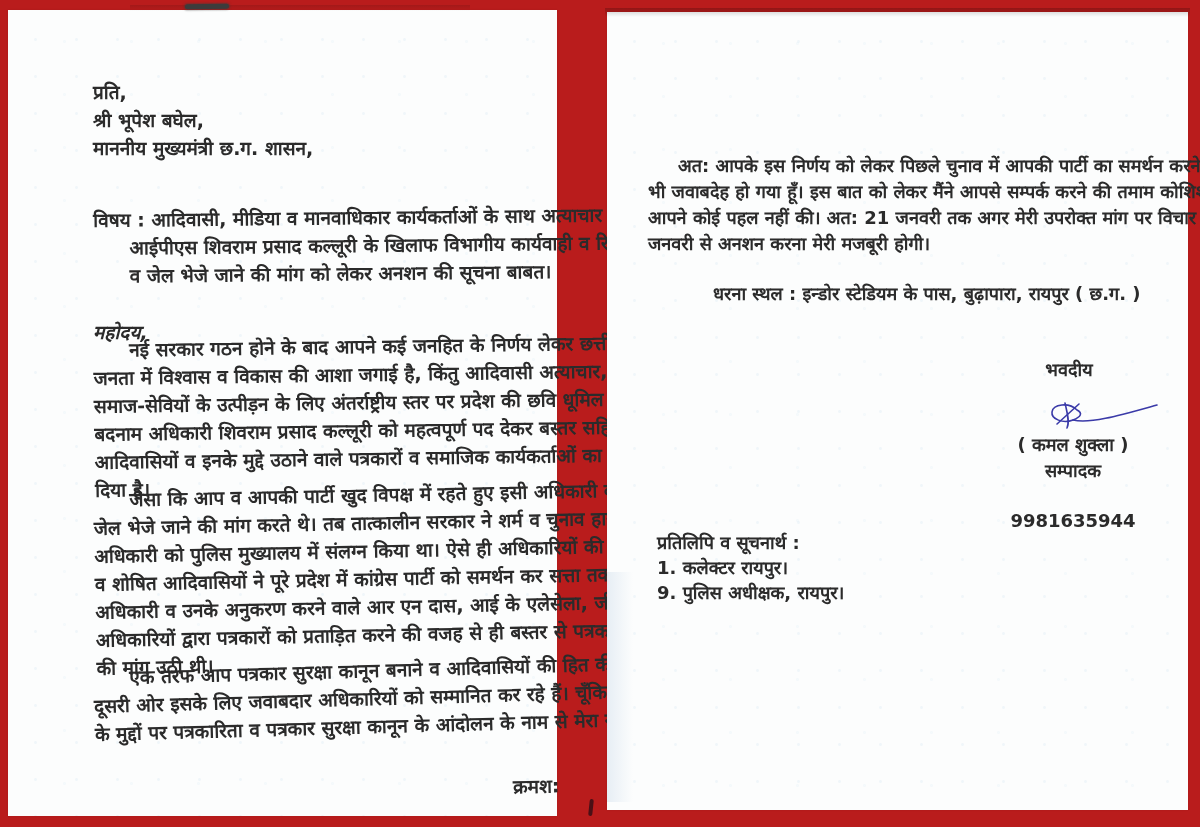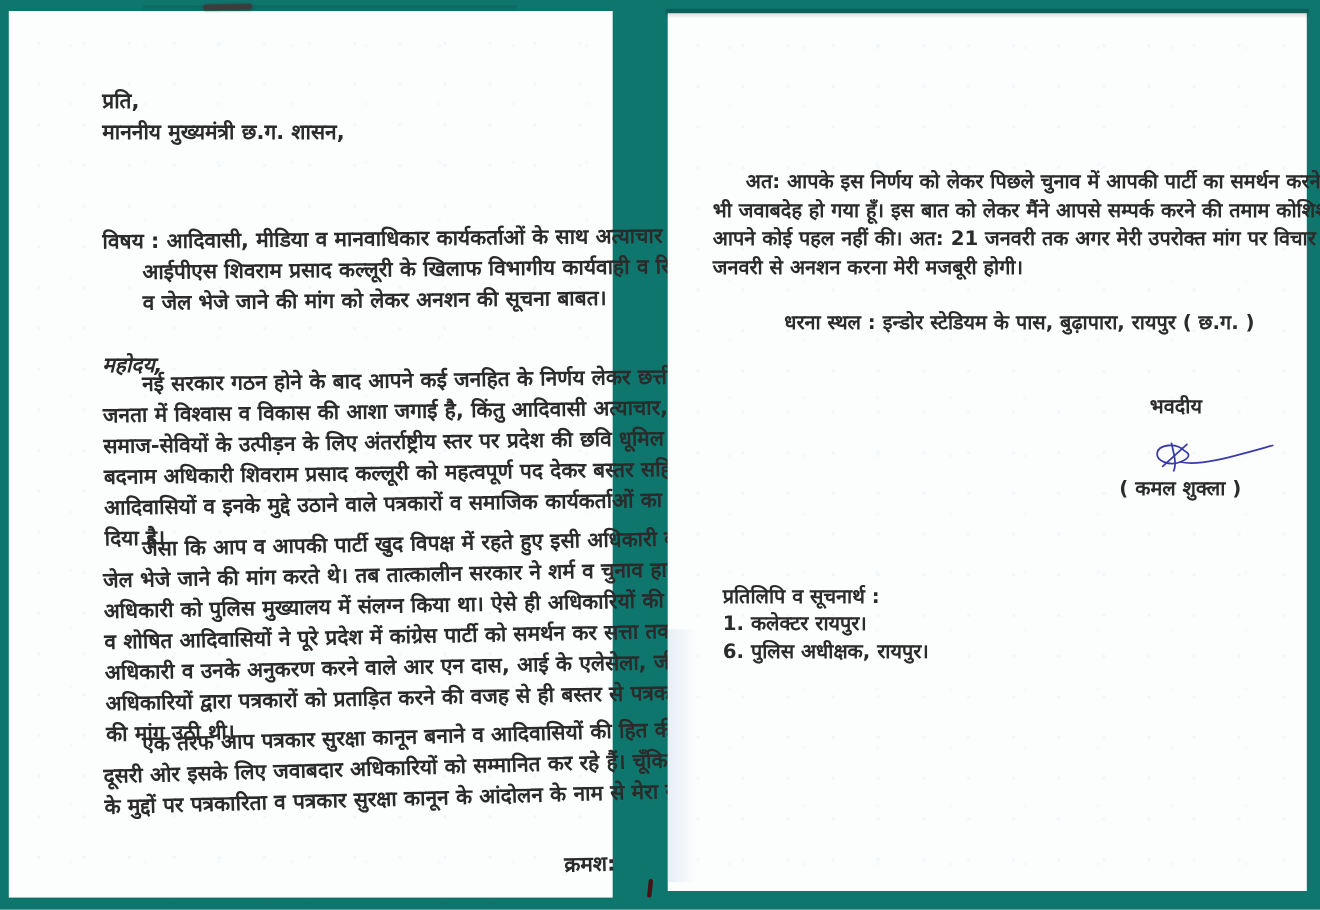--- a/index.html
+++ b/index.html
@@ -3,21 +3,21 @@
 <meta charset="utf-8">
 <style>
   html,body{margin:0;padding:0;}
   body{
     width:1200px;height:827px;
     background:#ffffff;
     font-family:"DejaVu Sans","Liberation Sans",sans-serif;
     color:#2b2b2b;
     overflow:hidden;
   }
-  .scan{position:relative;width:1200px;height:827px;background:#0f766e;}
+  .scan{position:relative;width:1200px;height:827px;background:#b91c1c;}
 
   .page{
     position:absolute;
     background-color:#fcfdfd;
     background-image:
       radial-gradient(circle, rgba(140,190,225,0.10) 1px, transparent 1.8px),
       radial-gradient(circle, rgba(150,200,230,0.07) 1.2px, transparent 2px);
     background-size:41px 37px, 67px 53px;
     background-position:7px 11px, 23px 5px;
     box-shadow:0 0 2px rgba(0,0,0,0.10);
@@ -70,20 +70,21 @@
 </style>
 </head>
 <body>
 
 <div class="scan">
 
   <div class="page page-left">
 
     <div class="blk addr">
       <div class="line">प्रति,</div>
+      <div class="line">श्री भूपेश बघेल,</div>
       <div class="line">माननीय मुख्यमंत्री छ.ग. शासन,</div>
     </div>
 
     <div class="blk subject">
       <div class="line">विषय : आदिवासी, मीडिया व मानवाधिकार कार्यकर्ताओं के साथ अत्याचार के आरोपी</div>
       <div class="line indent">आईपीएस शिवराम प्रसाद कल्लूरी के खिलाफ विभागीय कार्यवाही व रिपोर्ट दर्ज करने</div>
       <div class="line indent">व जेल भेजे जाने की मांग को लेकर अनशन की सूचना बाबत।</div>
     </div>
 
     <div class="blk salutation">
@@ -141,25 +142,31 @@
     <svg class="sig-svg" width="118" height="38" viewBox="0 0 118 38" fill="none" stroke="#3a3aa8" stroke-width="1.6" stroke-linecap="round">
       <path d="M34,12 C26,4 10,6 9,14 C8,21 20,26 30,22 C38,19 40,15 34,12 Z"></path>
       <path d="M14,26 L36,6"></path>
       <path d="M22,5 C24,14 27,24 24,30"></path>
       <path d="M30,22 C48,26 78,17 114,7"></path>
     </svg>
 
     <div class="blk signatory">
       <div class="line">( कमल शुक्ला )</div>
     </div>
+    <div class="blk designation">
+      <div class="line">सम्पादक</div>
+    </div>
+    <div class="blk phone">
+      <div class="line">9981635944</div>
+    </div>
 
     <div class="blk cc">
       <div class="line">प्रतिलिपि व सूचनार्थ :</div>
       <div class="line">1. कलेक्टर रायपुर।</div>
-      <div class="line">6. पुलिस अधीक्षक, रायपुर।</div>
+      <div class="line">9. पुलिस अधीक्षक, रायपुर।</div>
     </div>
   </div>
 
   <div class="edge-band band-left-top"></div>
   <div class="edge-band band-right-top"></div>
   <div class="smudge"></div>
   <div class="ink-mark"></div>
 
 </div>
 

